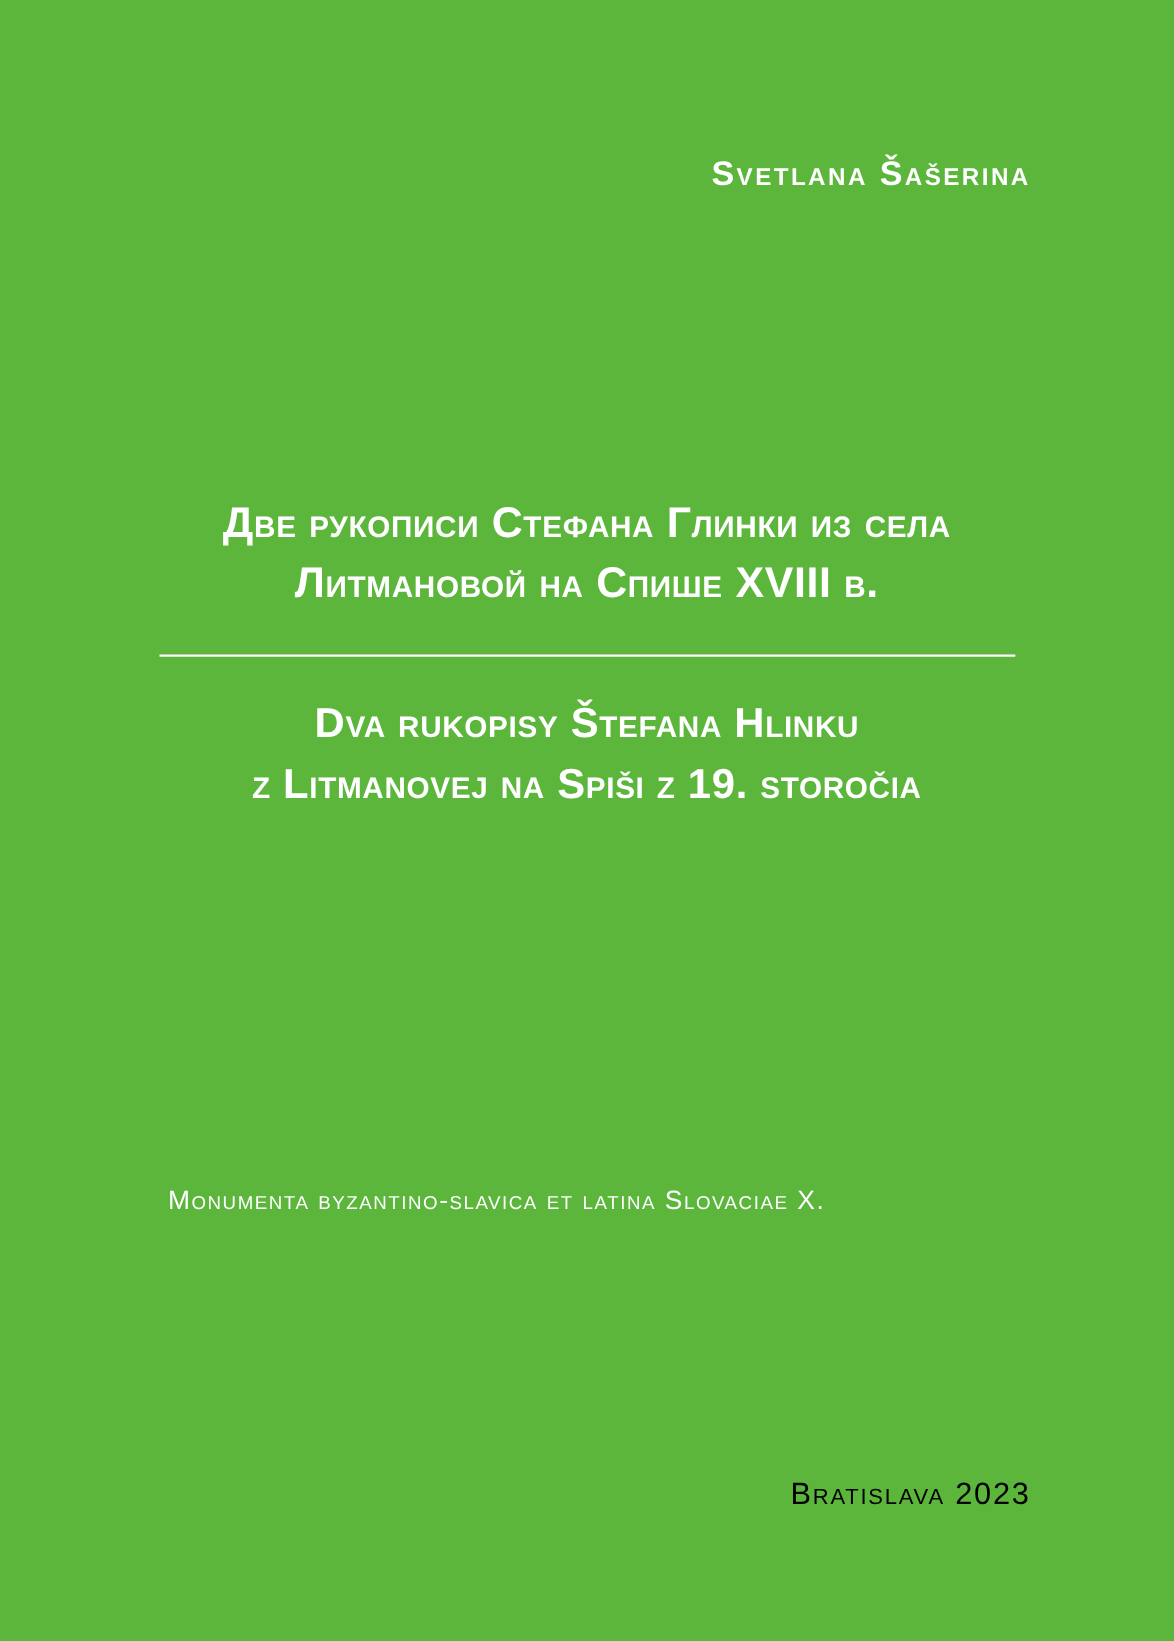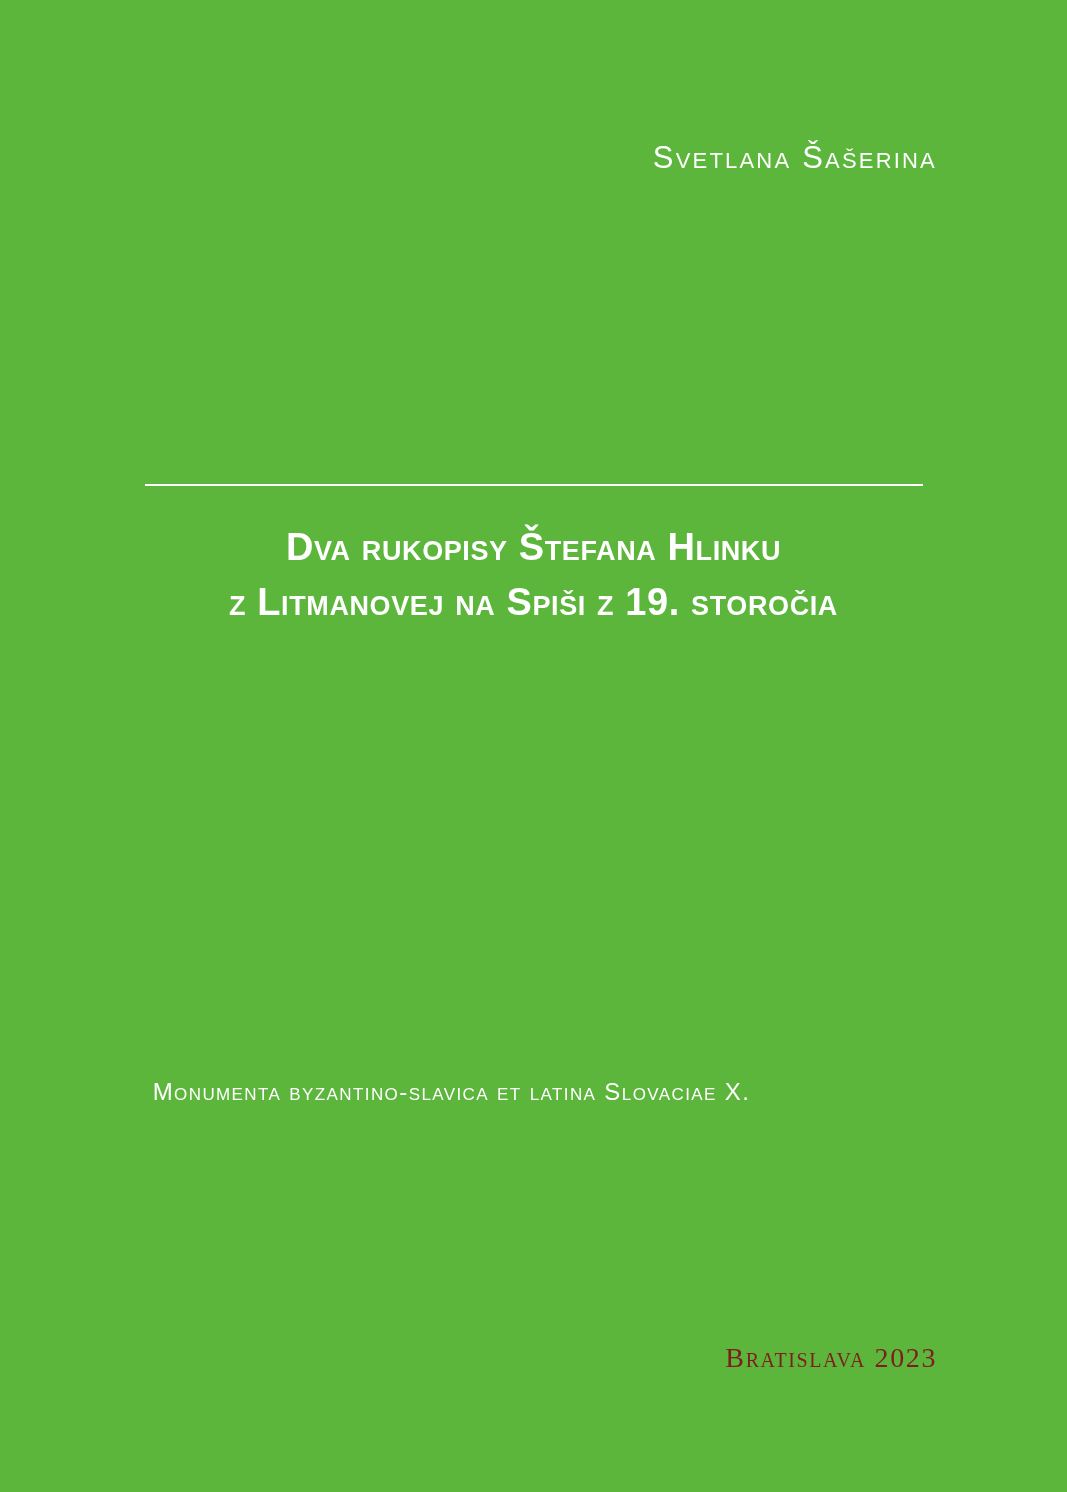--- a/index.html
+++ b/index.html
@@ -20,21 +20,21 @@
     box-sizing: border-box;
     background: #5cb63c;
   }
   .author {
     position: absolute;
     top: 140px;
     right: 130px;
     color: #ffffff;
     font-size: 31px;
     letter-spacing: 2.2px;
-    font-weight: 400;
+    font-weight: 700;
     font-variant: small-caps;
     text-transform: none;
     white-space: nowrap;
   }
   .title-block {
     position: absolute;
     top: 448px;
     left: 0;
     width: 1067px;
     text-align: center;
@@ -72,36 +72,39 @@
     text-align: center;
     color: #ffffff;
     font-size: 24px;
     font-variant: small-caps;
     letter-spacing: 1.4px;
   }
   .place-year {
     position: absolute;
     bottom: 118px;
     right: 130px;
-    color: #7f1d1d;
+    color: #000000;
     font-size: 28px;
     font-variant: small-caps;
     letter-spacing: 1.6px;
     white-space: nowrap;
-    font-family: Liberation Serif, serif;
   }
 </style>
 </head>
 <body>
 
 <div class="cover">
 
   <div class="author">Svetlana Šašerina</div>
 
   <div class="title-block">
+    <div class="title-ru">
+      <div>Две рукописи Стефана Глинки из села</div>
+      <div>Литмановой на Спише XVIII в.</div>
+    </div>
 
     <div class="rule"></div>
 
     <div class="title-sk">
       <div>Dva rukopisy Štefana Hlinku</div>
       <div>z Litmanovej na Spiši z 19. storočia</div>
     </div>
   </div>
 
   <div class="series">Monumenta byzantino-slavica et latina Slovaciae X.</div>

